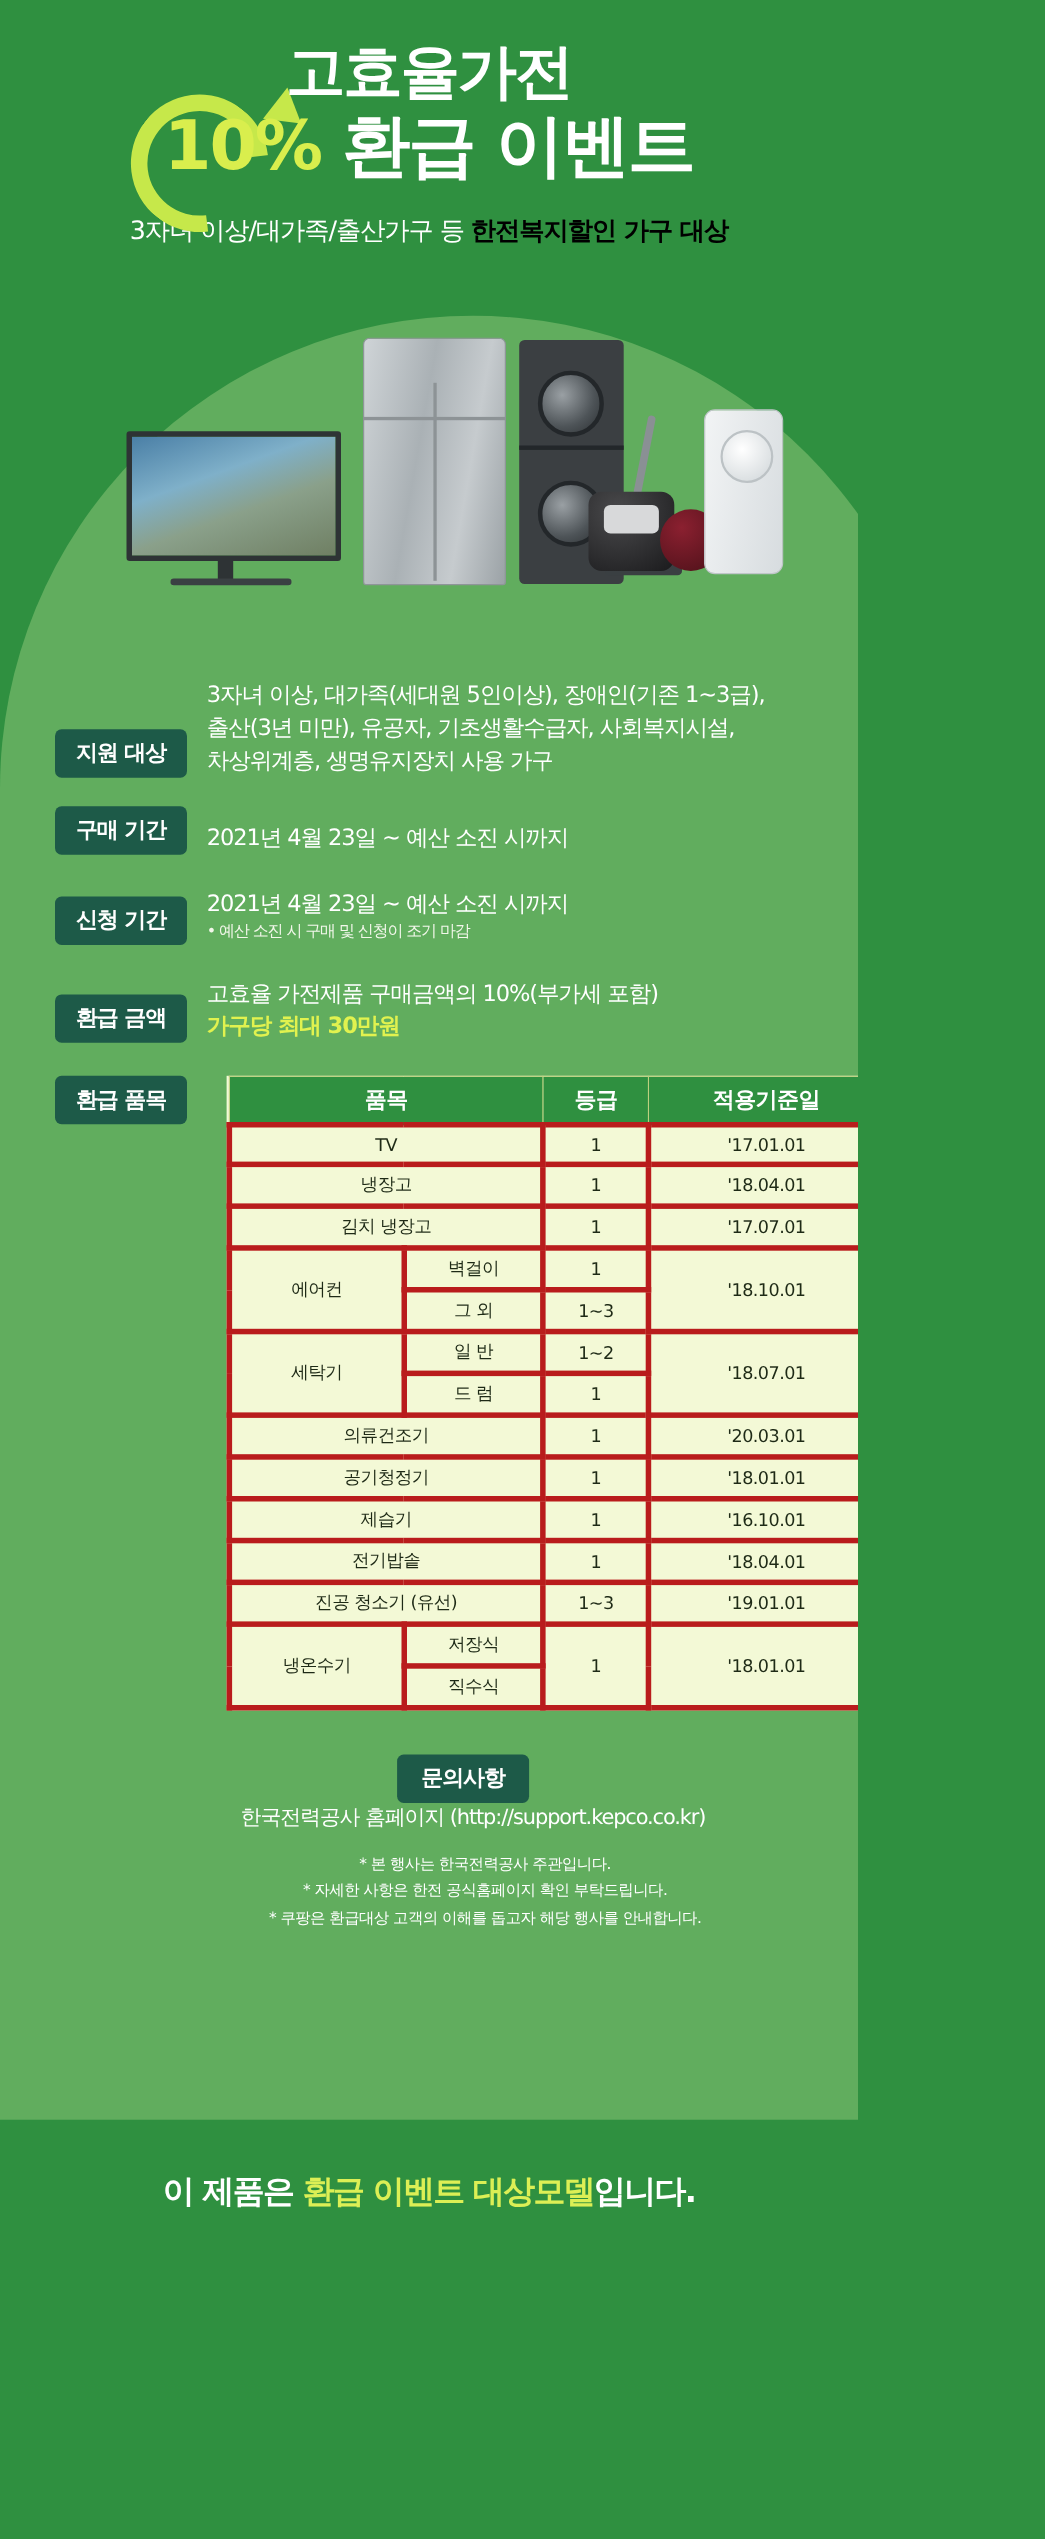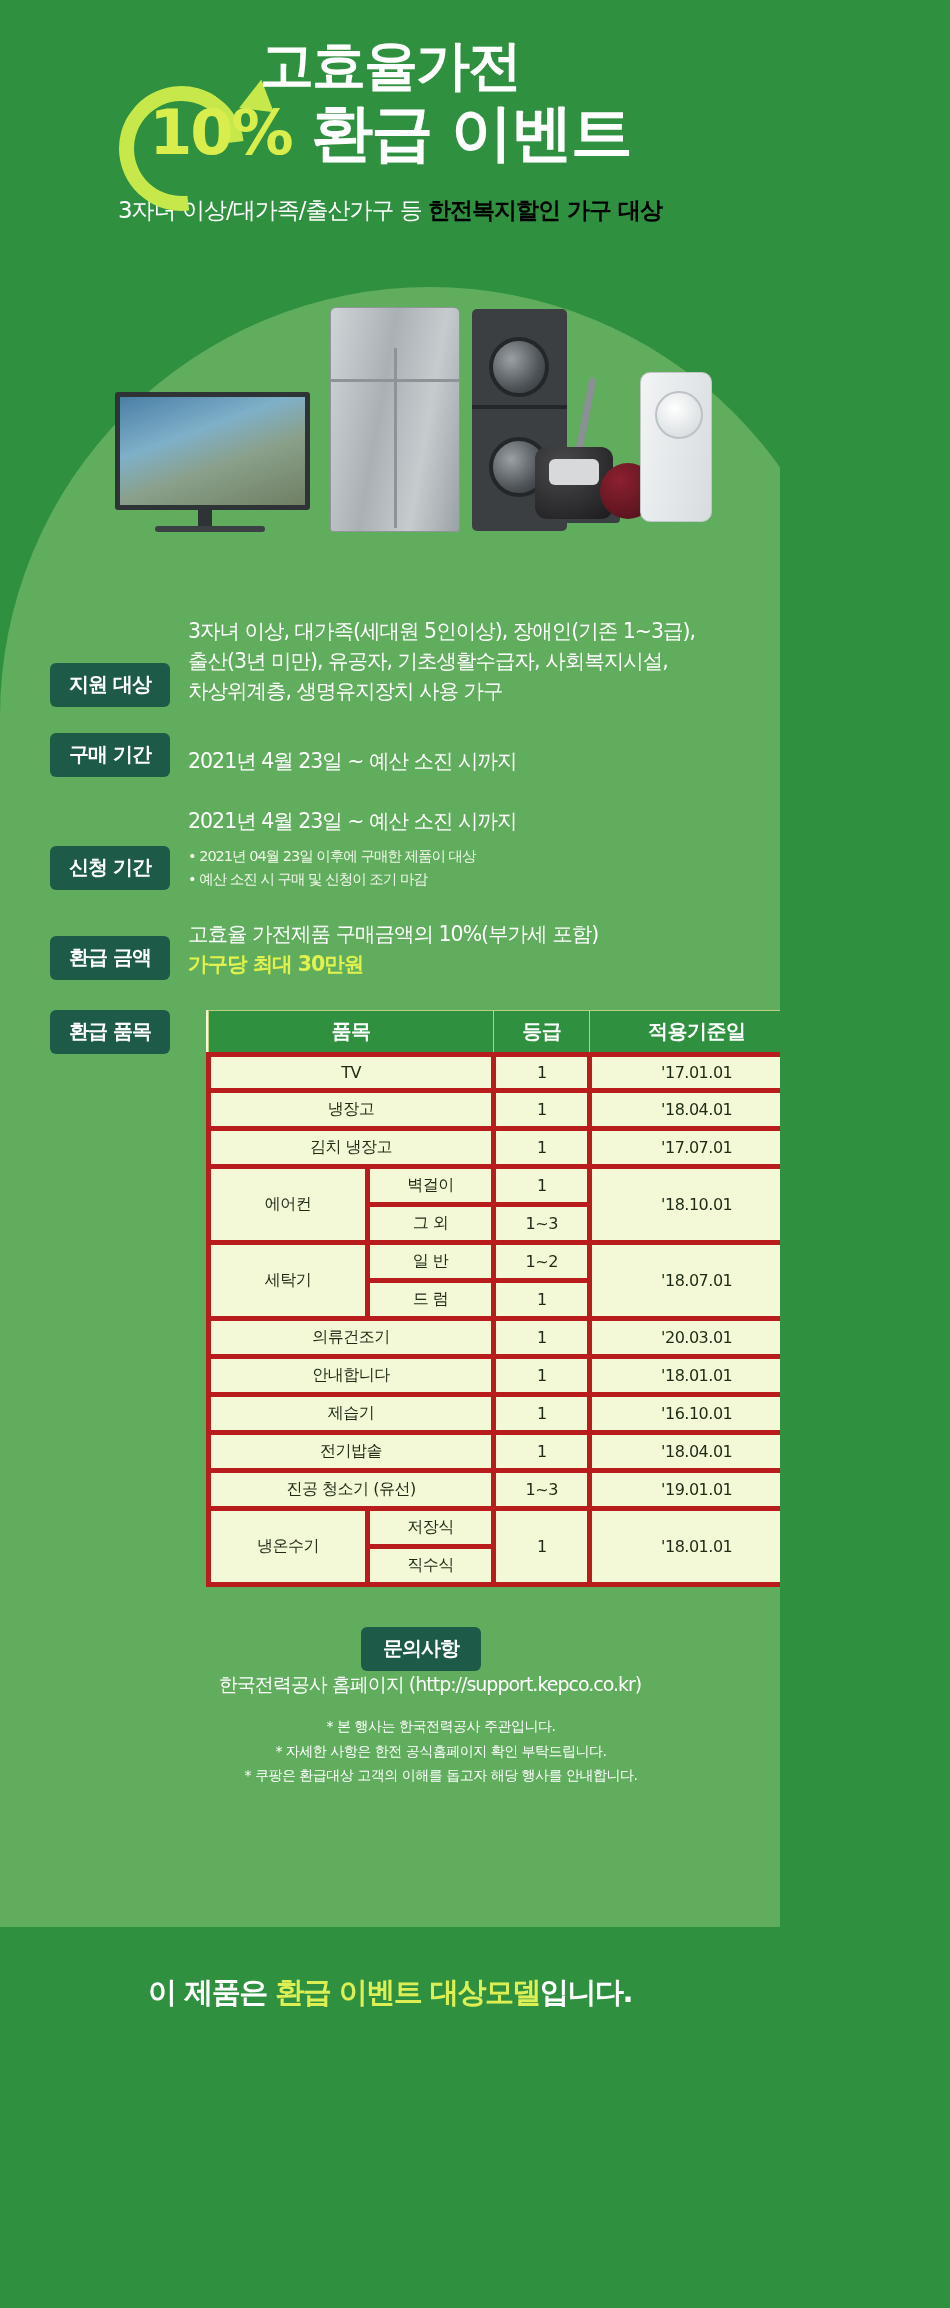--- a/index.html
+++ b/index.html
@@ -308,21 +308,20 @@
 
       <div class="row">
         <div class="tag">구매 기간</div>
         <div class="rowbody">2021년 4월 23일 ~ 예산 소진 시까지</div>
       </div>
 
       <div class="row">
         <div class="tag">신청 기간</div>
         <div class="rowbody">
           <span>2021년 4월 23일 ~ 예산 소진 시까지</span>
-          <span class="note">• 2021년 04월 23일 이후에 구매한 제품이 대상</span>
           <span class="note" style="margin-top:0">• 예산 소진 시 구매 및 신청이 조기 마감</span>
         </div>
       </div>
 
       <div class="row">
         <div class="tag">환급 금액</div>
         <div class="rowbody">
           <span>고효율 가전제품 구매금액의 10%(부가세 포함)</span><br>
           <span class="yellowline">가구당 최대 30만원</span>
         </div>
@@ -373,21 +372,21 @@
             <tr>
               <td>드 럼</td>
               <td>1</td>
             </tr>
             <tr>
               <td colspan="2">의류건조기</td>
               <td>1</td>
               <td>'20.03.01</td>
             </tr>
             <tr>
-              <td colspan="2">안내합니다</td>
+              <td colspan="2">공기청정기</td>
               <td>1</td>
               <td>'18.01.01</td>
             </tr>
             <tr>
               <td colspan="2">제습기</td>
               <td>1</td>
               <td>'16.10.01</td>
             </tr>
             <tr>
               <td colspan="2">전기밥솥</td>

